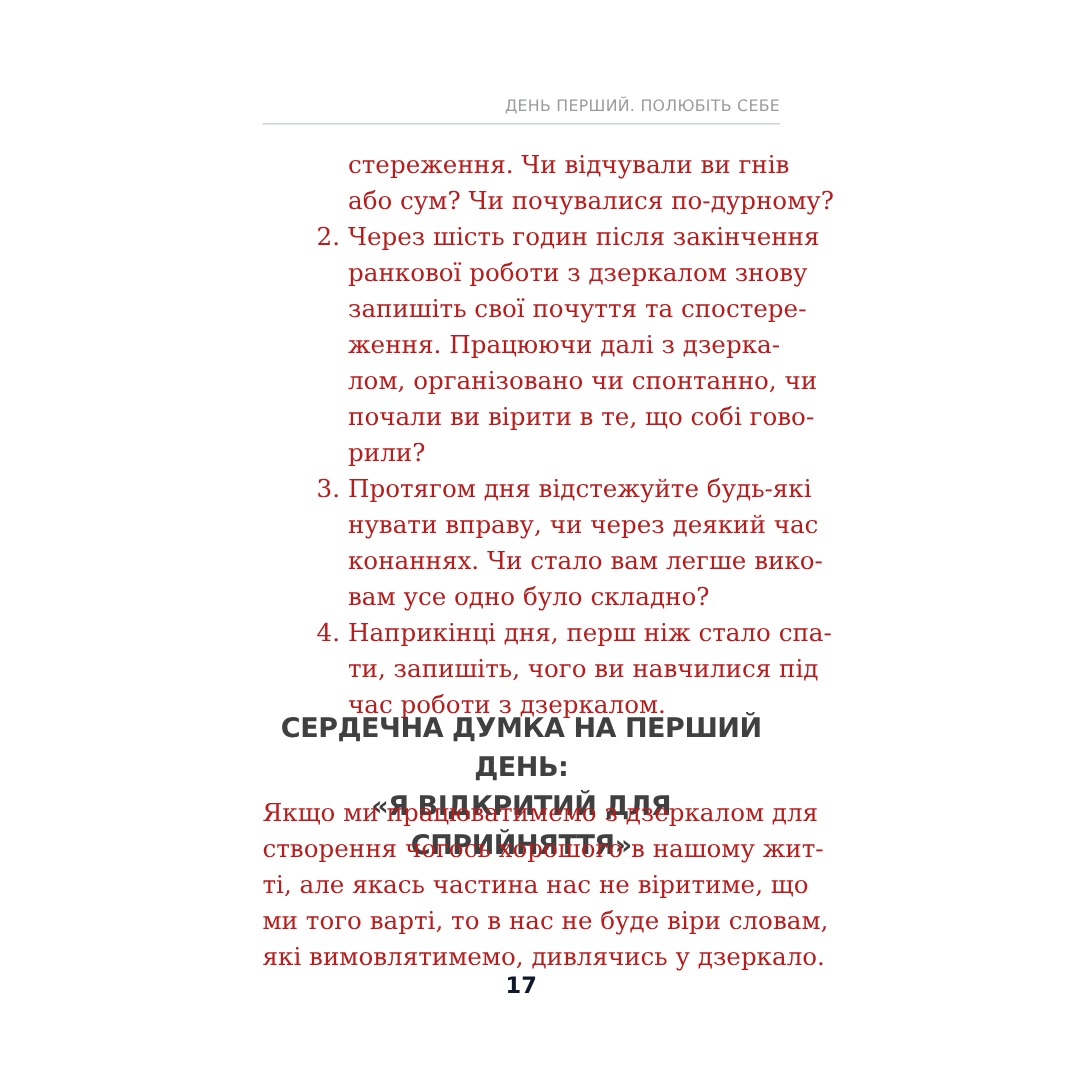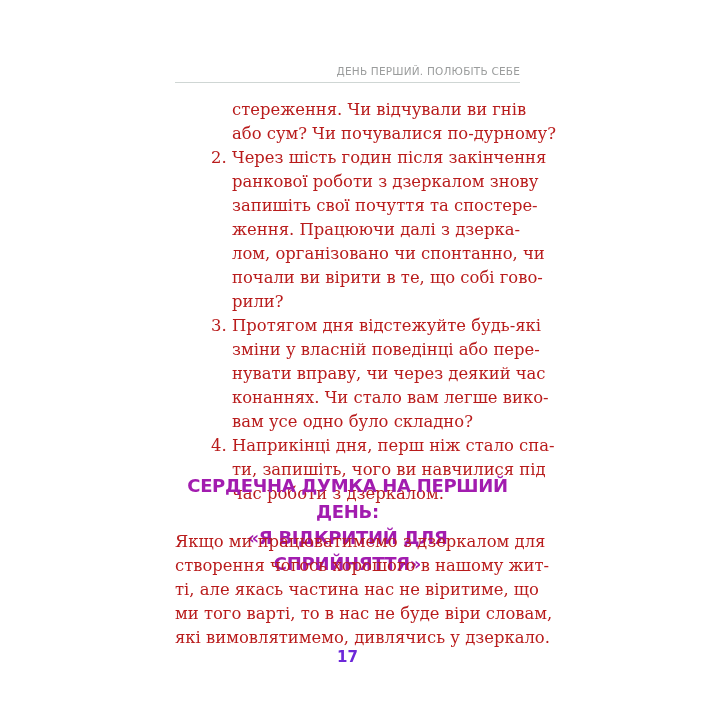--- a/index.html
+++ b/index.html
@@ -74,21 +74,21 @@
   .heading {
     position: absolute;
     left: 175px;
     width: 345px;
     top: 473px;
     text-align: center;
     font-family: "DejaVu Sans", sans-serif;
     font-weight: bold;
     font-size: 18px;
     line-height: 26px;
-    color: #a21caf;
+    color: #404040;
     letter-spacing: -0.3px;
   }
   .para {
     position: absolute;
     left: 175px;
     top: 530px;
     width: 345px;
   }
   .para-line {
     height: 24px;
@@ -101,21 +101,21 @@
   }
   .page-number {
     position: absolute;
     left: 175px;
     width: 345px;
     top: 648px;
     text-align: center;
     font-family: "DejaVu Sans", sans-serif;
     font-weight: bold;
     font-size: 15px;
-    color: #6d28d9;
+    color: #0f172a;
   }
 </style>
 </head>
 <body>
 
 <div class="page">
 
   <div class="running-head">ДЕНЬ ПЕРШИЙ. ПОЛЮБІТЬ СЕБЕ</div>
   <div class="head-rule"></div>
 
@@ -152,24 +152,20 @@
         <span class="num"></span>
         <span class="txt">почали ви вірити в те, що собі гово-</span>
       </div>
     <div class="list-line">
         <span class="num"></span>
         <span class="txt last">рили?</span>
       </div>
     <div class="list-line">
         <span class="num">3.</span>
         <span class="txt">Протягом дня відстежуйте будь-які</span>
-      </div>
-    <div class="list-line">
-        <span class="num"></span>
-        <span class="txt">зміни у власній поведінці або пере-</span>
       </div>
     <div class="list-line">
         <span class="num"></span>
         <span class="txt">нувати вправу, чи через деякий час</span>
       </div>
     <div class="list-line">
         <span class="num"></span>
         <span class="txt">конаннях. Чи стало вам легше вико-</span>
       </div>
     <div class="list-line">

